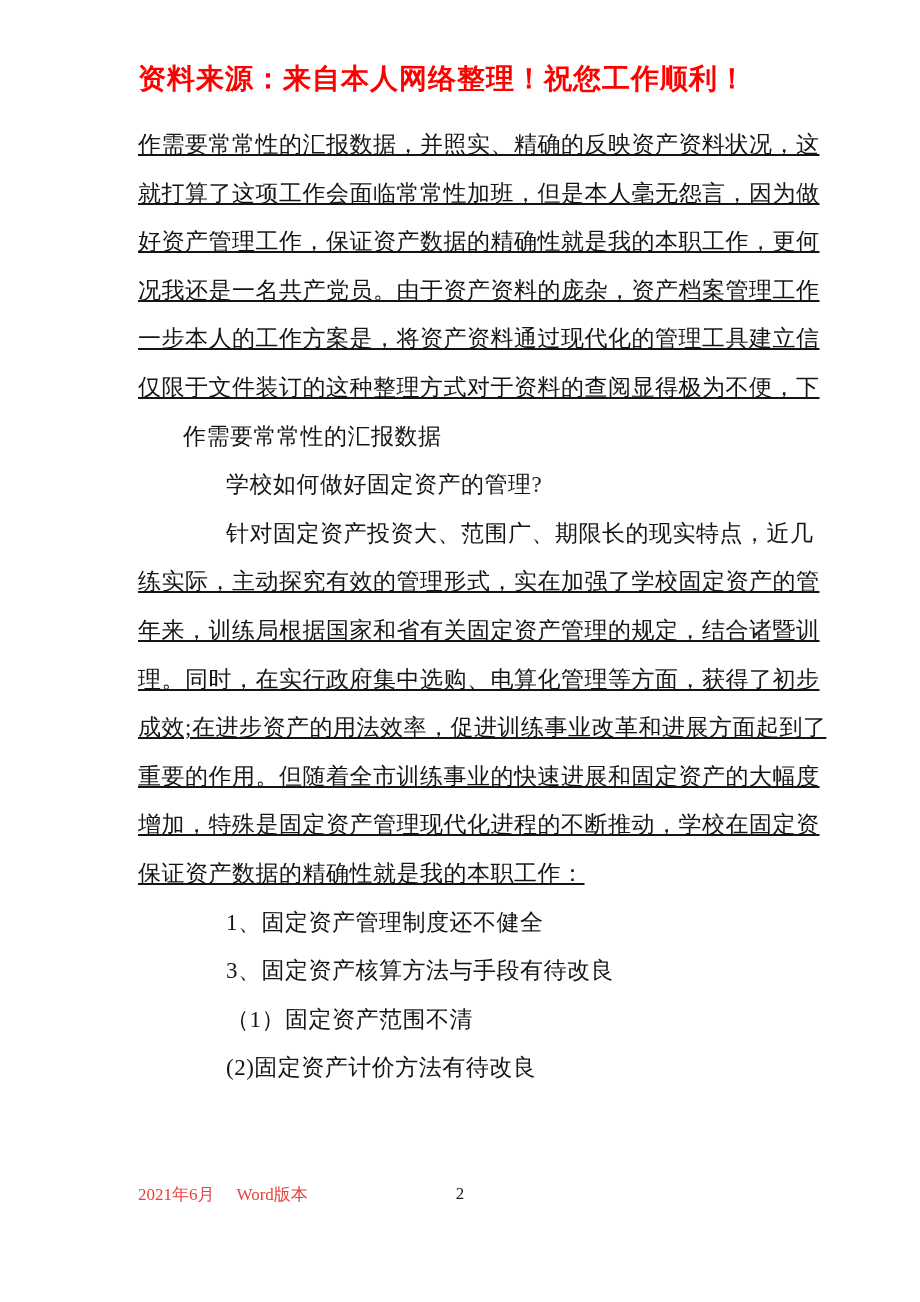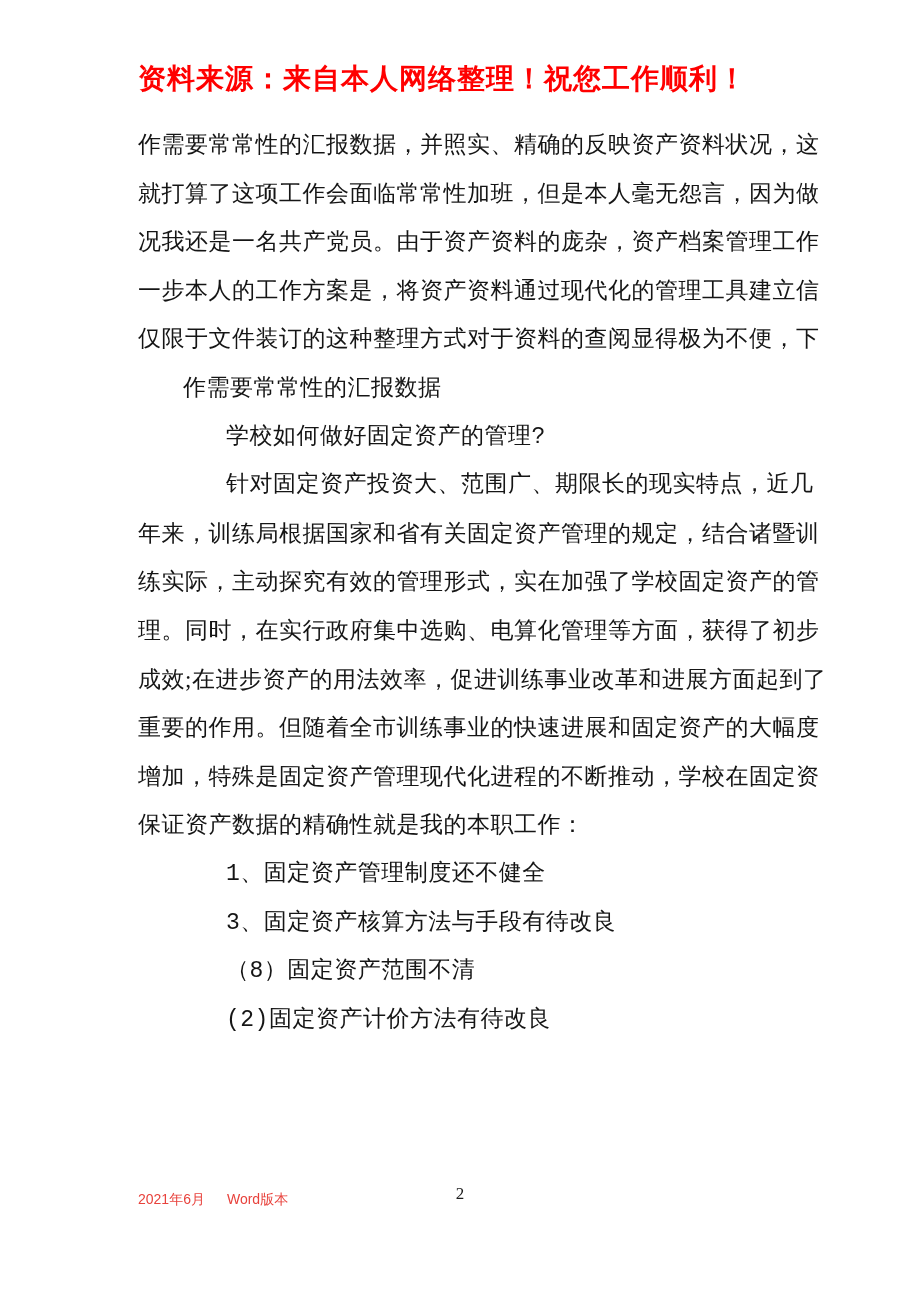--- a/index.html
+++ b/index.html
@@ -31,38 +31,37 @@
     width: 660px;
   }
   .line {
     height: 48.6px;
     line-height: 48.6px;
     font-size: 23px;
     color: #151515;
     white-space: nowrap;
     letter-spacing: 0.5px;
   }
-  .indent-0 { padding-left: 0; }
+  .indent-0 { padding-left: 0; text-decoration: underline; }
   .indent-2 { padding-left: 45px; }
-  .indent-4 { padding-left: 88px; font-family: Liberation Mono, monospace; }
+  .indent-4 { padding-left: 88px; }
   .doc-footer {
     position: absolute;
     left: 0;
     top: 1183px;
     width: 100%;
     height: 30px;
   }
   .footer-left {
     position: absolute;
     left: 138px;
     top: 0;
-    font-family: Liberation Sans, sans-serif;
-    font-size: 14px;
+    font-family: Liberation Serif, serif;
+    font-size: 17px;
     white-space: nowrap;
-    margin-top: 8px;
   }
   .footer-version { margin-left: 22px; }
   .page-num {
     position: absolute;
     left: 0;
     top: 1px;
     width: 100%;
     text-align: center;
     font-size: 17px;
     color: #1c1c1c;
@@ -72,36 +71,37 @@
 </head>
 <body>
 
 <div class="page">
 
   <div class="doc-header" style="color: rgb(255, 0, 0);">资料来源：来自本人网络整理！祝您工作顺利！</div>
 
   <div class="doc-body" style="color: rgb(21, 21, 21);">
       <div class="line indent-0">作需要常常性的汇报数据，并照实、精确的反映资产资料状况，这</div>
       <div class="line indent-0">就打算了这项工作会面临常常性加班，但是本人毫无怨言，因为做</div>
+      <div class="line indent-0">好资产管理工作，保证资产数据的精确性就是我的本职工作，更何</div>
       <div class="line indent-0">况我还是一名共产党员。由于资产资料的庞杂，资产档案管理工作</div>
       <div class="line indent-0">一步本人的工作方案是，将资产资料通过现代化的管理工具建立信</div>
       <div class="line indent-0">仅限于文件装订的这种整理方式对于资料的查阅显得极为不便，下</div>
       <div class="line indent-2">作需要常常性的汇报数据</div>
       <div class="line indent-4">学校如何做好固定资产的管理?</div>
       <div class="line indent-4">针对固定资产投资大、范围广、期限长的现实特点，近几</div>
+      <div class="line indent-0">练实际，主动探究有效的管理形式，实在加强了学校固定资产的管</div>
       <div class="line indent-0">年来，训练局根据国家和省有关固定资产管理的规定，结合诸暨训</div>
-      <div class="line indent-0">练实际，主动探究有效的管理形式，实在加强了学校固定资产的管</div>
       <div class="line indent-0">理。同时，在实行政府集中选购、电算化管理等方面，获得了初步</div>
       <div class="line indent-0">成效;在进步资产的用法效率，促进训练事业改革和进展方面起到了</div>
       <div class="line indent-0">重要的作用。但随着全市训练事业的快速进展和固定资产的大幅度</div>
       <div class="line indent-0">增加，特殊是固定资产管理现代化进程的不断推动，学校在固定资</div>
       <div class="line indent-0">保证资产数据的精确性就是我的本职工作：</div>
       <div class="line indent-4">1、固定资产管理制度还不健全</div>
       <div class="line indent-4">3、固定资产核算方法与手段有待改良</div>
-      <div class="line indent-4">（8）固定资产范围不清</div>
+      <div class="line indent-4">（1）固定资产范围不清</div>
       <div class="line indent-4">(2)固定资产计价方法有待改良</div>
     </div>
 
   <div class="doc-footer">
     <div class="footer-left" style="color: rgb(232, 66, 60);">
       <span>2021年6月</span><span class="footer-version">Word版本</span>
     </div>
     <div class="page-num">2</div>
   </div>
 

